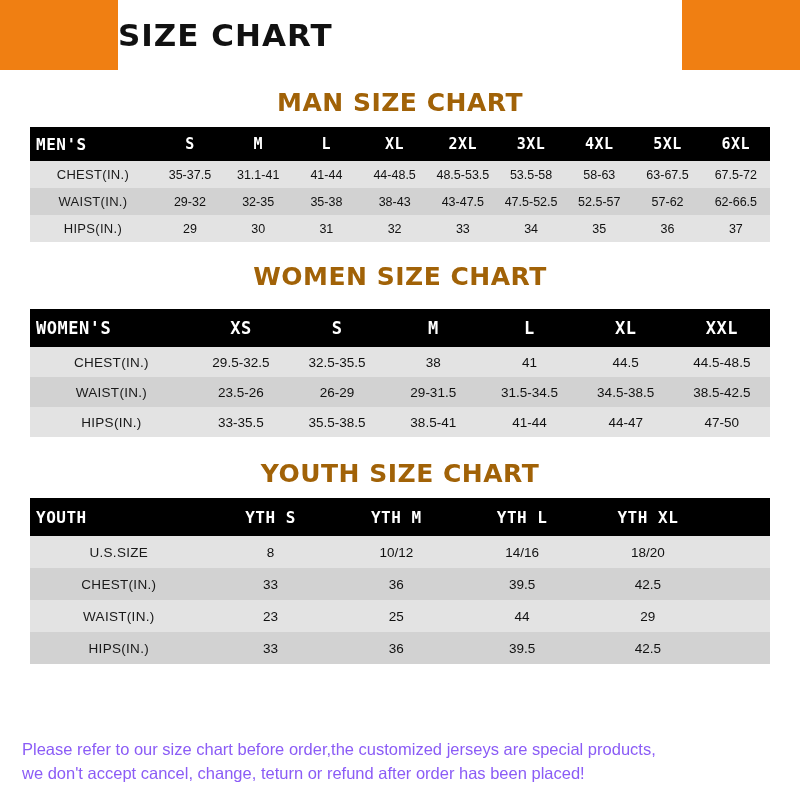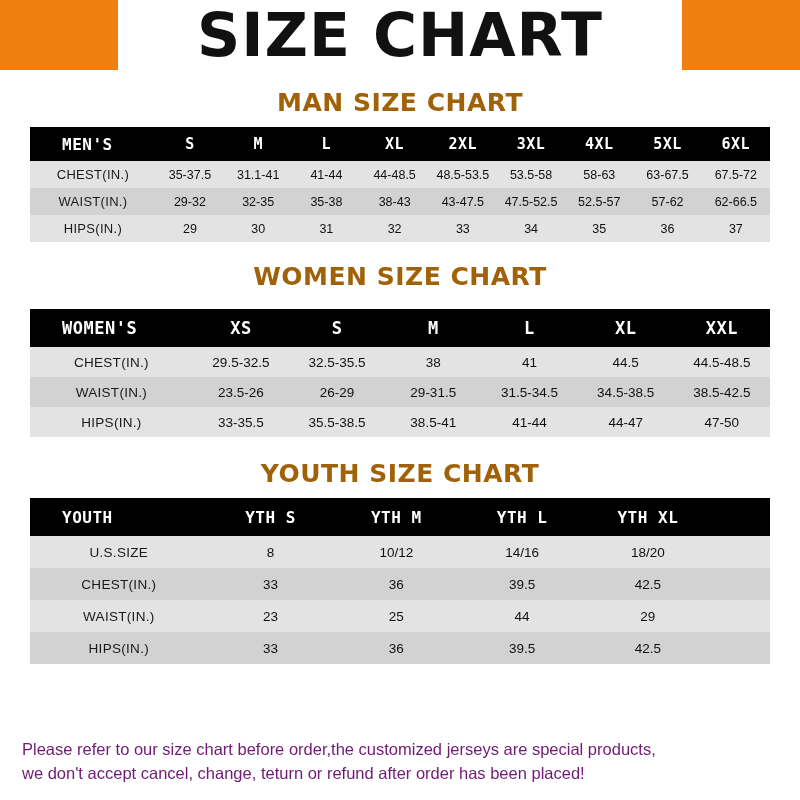--- a/index.html
+++ b/index.html
@@ -24,26 +24,26 @@
     display: flex;
     align-items: center;
     justify-content: center;
     position: relative;
   }
   .banner-title {
     background: #ffffff;
     color: #111111;
     font-family: "DejaVu Sans", sans-serif;
     font-weight: bold;
-    font-size: 60px;
+    font-size: 31px;
     letter-spacing: 1px;
     height: 70px;
     line-height: 70px;
     width: 564px;
-    text-align: center;
+    text-align: left;
   }
   
   .content {
     flex: 1;
     padding: 0 30px;
     display: flex;
     flex-direction: column;
   }
   .section-title {
     text-align: center;
@@ -75,21 +75,21 @@
   }
   thead th {
     color: #ffffff;
     font-weight: bold;
     font-size: 15px;
     font-family: "DejaVu Sans Mono", monospace;
     letter-spacing: 0.5px;
   }
   thead th.corner {
     text-align: left;
-    padding-left: 32px;
+    padding-left: 6px;
     font-size: 16px;
   }
   tbody tr { height: 27px; }
   tbody tr.light { background: #e3e3e3; }
   tbody tr.dark  { background: #d2d2d2; }
   tbody td.rowhead {
     font-size: 13px;
     color: #1a1a1a;
     text-align: center;
     font-family: "Liberation Sans", sans-serif;
@@ -105,21 +105,21 @@
   .women thead tr { height: 38px; }
   .women thead th { font-size: 17px; }
   .women tbody tr { height: 30px; }
   .women tbody td { font-size: 13.5px; }
   .women tbody td.rowhead { font-size: 13.5px; }
 
   
   .note {
     margin-top: auto;
     padding: 8px 22px 14px 22px;
-    color: #701a75;
+    color: #8b5cf6;
     font-size: 16.5px;
     line-height: 1.45;
     text-align: left;
     font-family: "Liberation Sans", sans-serif;
   }
   .note div { white-space: nowrap; }
 </style>
 </head>
 <body>
 

